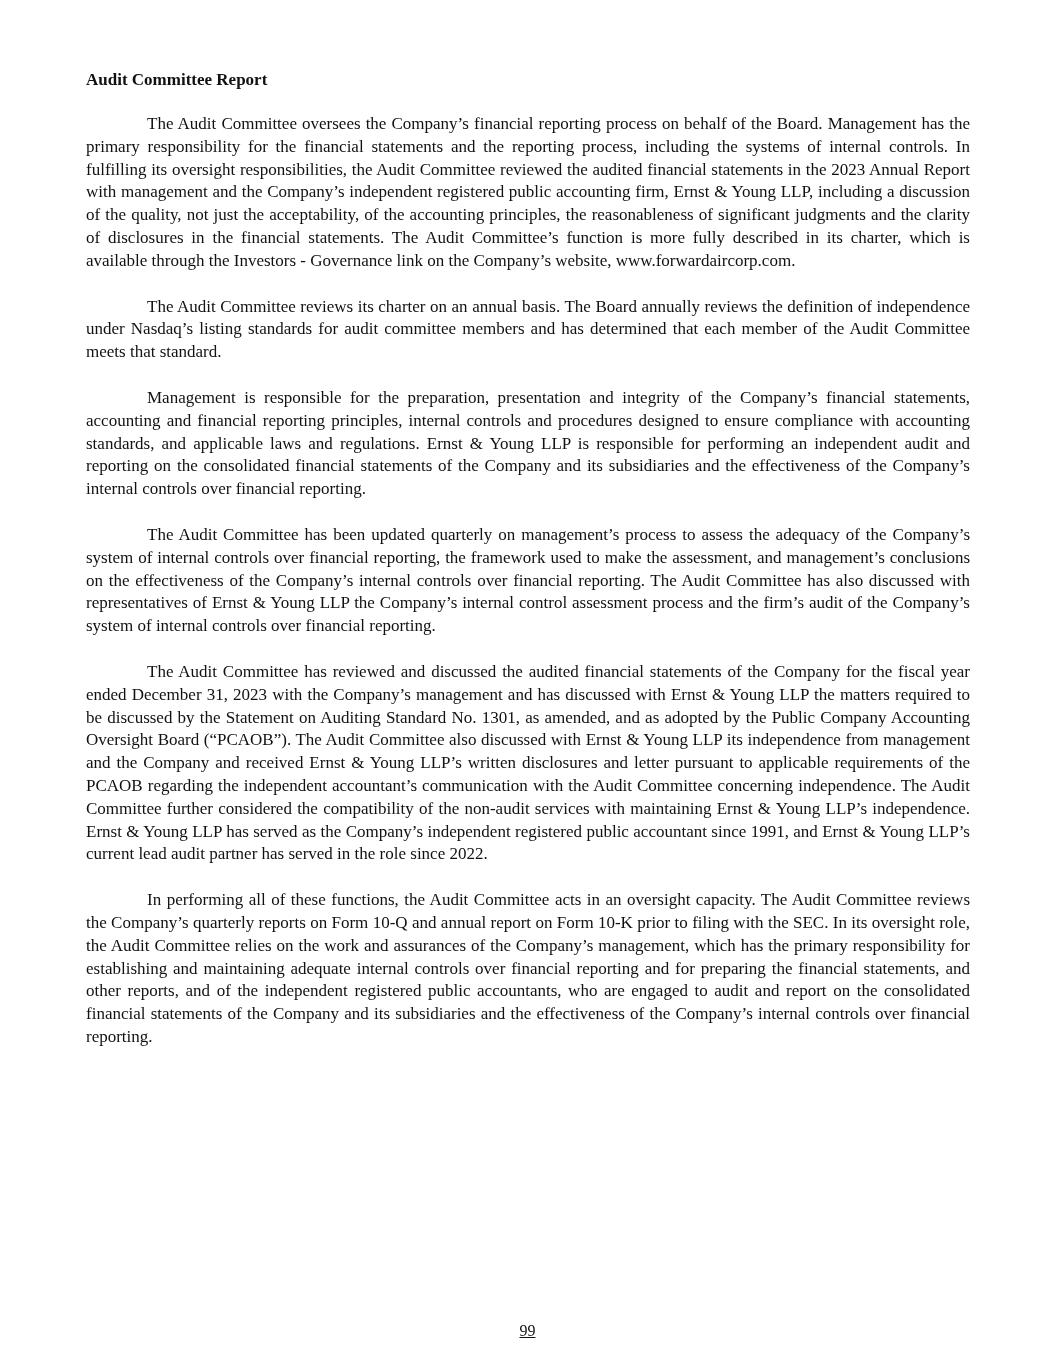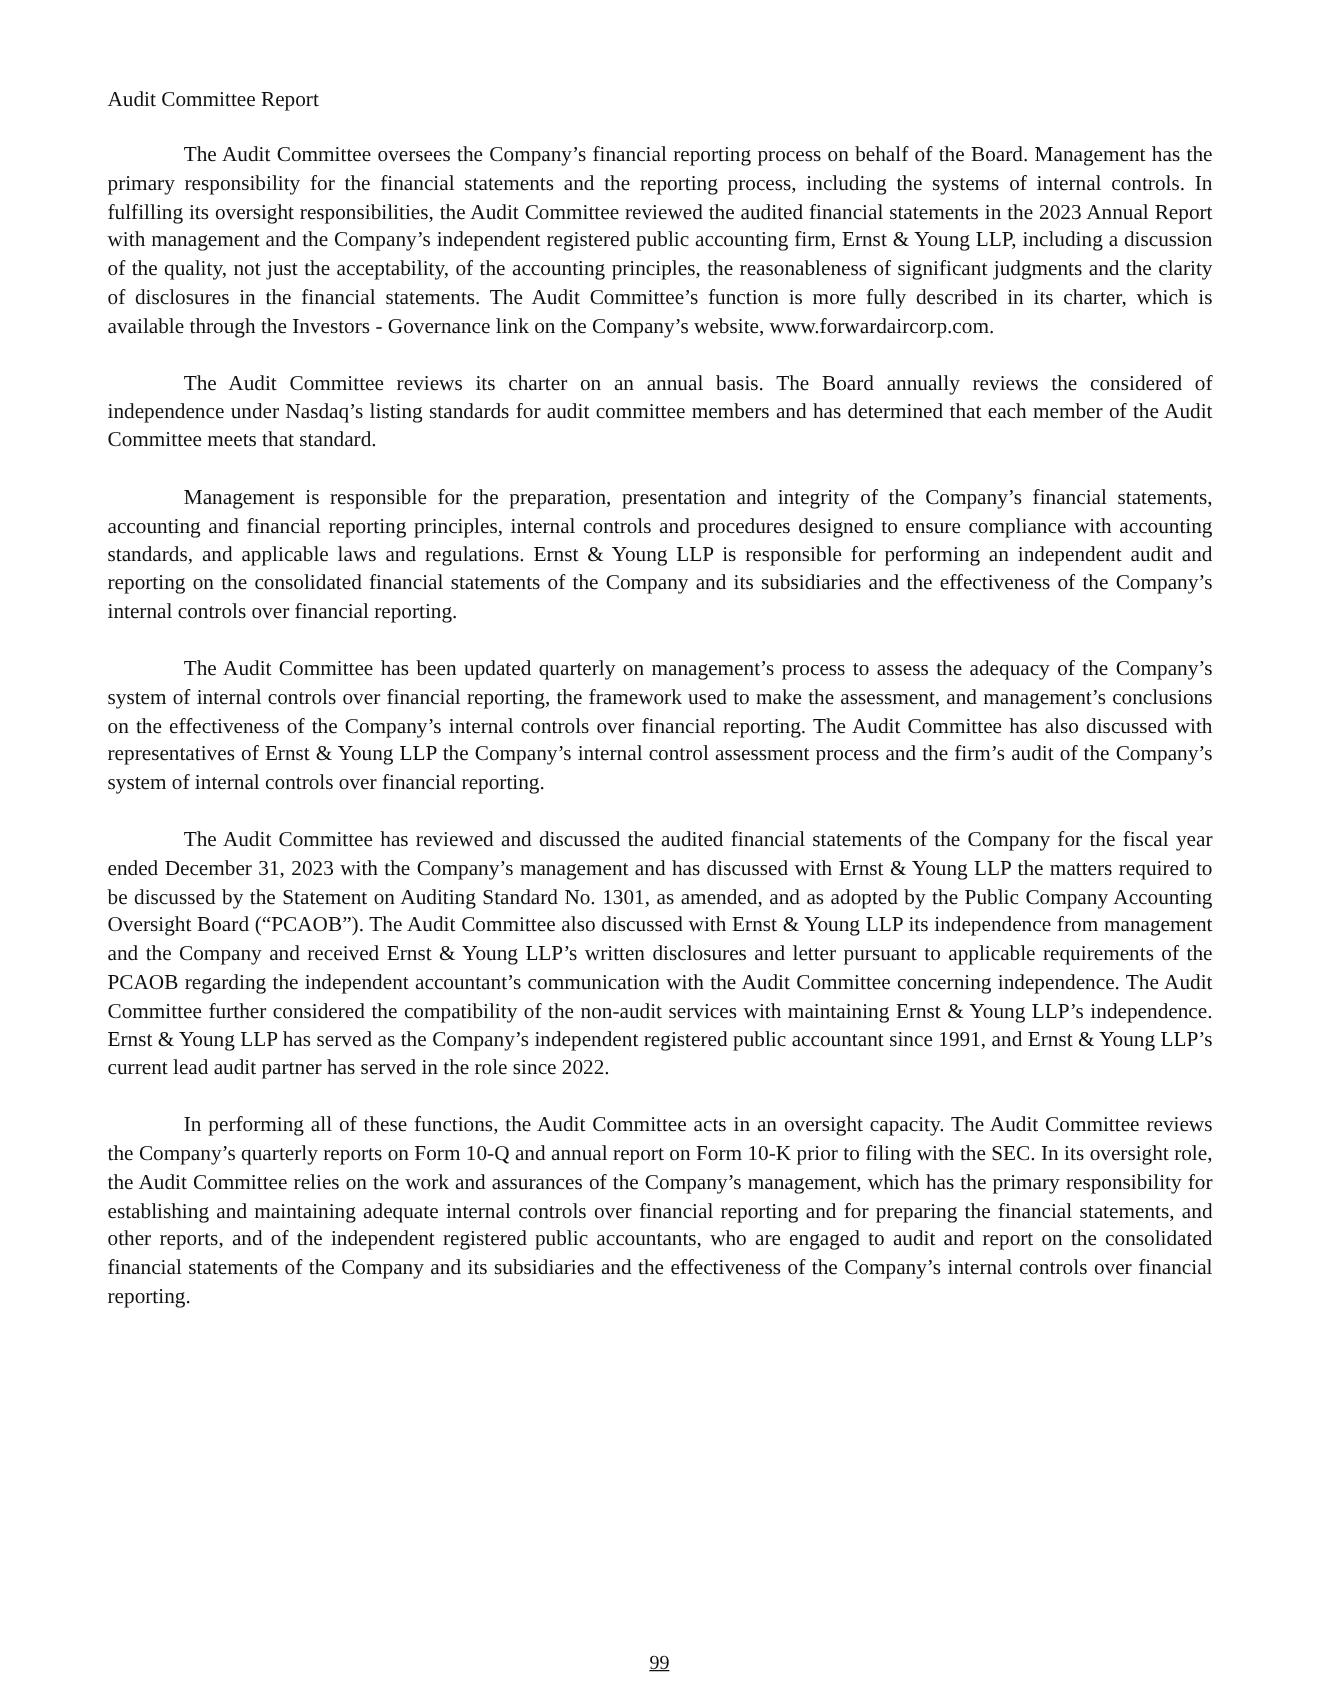--- a/index.html
+++ b/index.html
@@ -15,21 +15,21 @@
       font-family: "Liberation Serif", "DejaVu Serif", serif;
       color: #111111;
     }
     .page {
       position: absolute;
       left: 86px;
       top: 68px;
       width: 884px;
     }
     .heading {
-      font-weight: normal;
+      font-weight: bold;
       font-size: 17px;
       line-height: 23px;
       margin: 0 0 22px 0;
     }
     .para {
       font-size: 17px;
       line-height: 22.8px;
       text-align: justify;
       text-indent: 61px;
       margin: 0 0 23px 0;
@@ -44,20 +44,20 @@
       line-height: 20px;
       text-decoration: underline;
     }
   </style>
 </head>
 <body>
 
 <div class="page">
   <div class="heading">Audit Committee Report</div>
   <p class="para">The Audit Committee oversees the Company’s financial reporting process on behalf of the Board. Management has the primary responsibility for the financial statements and the reporting process, including the systems of internal controls. In fulfilling its oversight responsibilities, the Audit Committee reviewed the audited financial statements in the 2023 Annual Report with management and the Company’s independent registered public accounting firm, Ernst &amp; Young LLP, including a discussion of the quality, not just the acceptability, of the accounting principles, the reasonableness of significant judgments and the clarity of disclosures in the financial statements. The Audit Committee’s function is more fully described in its charter, which is available through the Investors - Governance link on the Company’s website, www.forwardaircorp.com.</p>
-  <p class="para">The Audit Committee reviews its charter on an annual basis. The Board annually reviews the considered of independence under Nasdaq’s listing standards for audit committee members and has determined that each member of the Audit Committee meets that standard.</p>
+  <p class="para">The Audit Committee reviews its charter on an annual basis. The Board annually reviews the definition of independence under Nasdaq’s listing standards for audit committee members and has determined that each member of the Audit Committee meets that standard.</p>
   <p class="para">Management is responsible for the preparation, presentation and integrity of the Company’s financial statements, accounting and financial reporting principles, internal controls and procedures designed to ensure compliance with accounting standards, and applicable laws and regulations. Ernst &amp; Young LLP is responsible for performing an independent audit and reporting on the consolidated financial statements of the Company and its subsidiaries and the effectiveness of the Company’s internal controls over financial reporting.</p>
   <p class="para">The Audit Committee has been updated quarterly on management’s process to assess the adequacy of the Company’s system of internal controls over financial reporting, the framework used to make the assessment, and management’s conclusions on the effectiveness of the Company’s internal controls over financial reporting. The Audit Committee has also discussed with representatives of Ernst &amp; Young LLP the Company’s internal control assessment process and the firm’s audit of the Company’s system of internal controls over financial reporting.</p>
   <p class="para">The Audit Committee has reviewed and discussed the audited financial statements of the Company for the fiscal year ended December 31, 2023 with the Company’s management and has discussed with Ernst &amp; Young LLP the matters required to be discussed by the Statement on Auditing Standard No. 1301, as amended, and as adopted by the Public Company Accounting Oversight Board (“PCAOB”). The Audit Committee also discussed with Ernst &amp; Young LLP its independence from management and the Company and received Ernst &amp; Young LLP’s written disclosures and letter pursuant to applicable requirements of the PCAOB regarding the independent accountant’s communication with the Audit Committee concerning independence. The Audit Committee further considered the compatibility of the non-audit services with maintaining Ernst &amp; Young LLP’s independence. Ernst &amp; Young LLP has served as the Company’s independent registered public accountant since 1991, and Ernst &amp; Young LLP’s current lead audit partner has served in the role since 2022.</p>
   <p class="para">In performing all of these functions, the Audit Committee acts in an oversight capacity. The Audit Committee reviews the Company’s quarterly reports on Form 10-Q and annual report on Form 10-K prior to filing with the SEC. In its oversight role, the Audit Committee relies on the work and assurances of the Company’s management, which has the primary responsibility for establishing and maintaining adequate internal controls over financial reporting and for preparing the financial statements, and other reports, and of the independent registered public accountants, who are engaged to audit and report on the consolidated financial statements of the Company and its subsidiaries and the effectiveness of the Company’s internal controls over financial reporting.</p>
 </div>
 
 <div class="page-number">99</div>
 
 </body></html>

